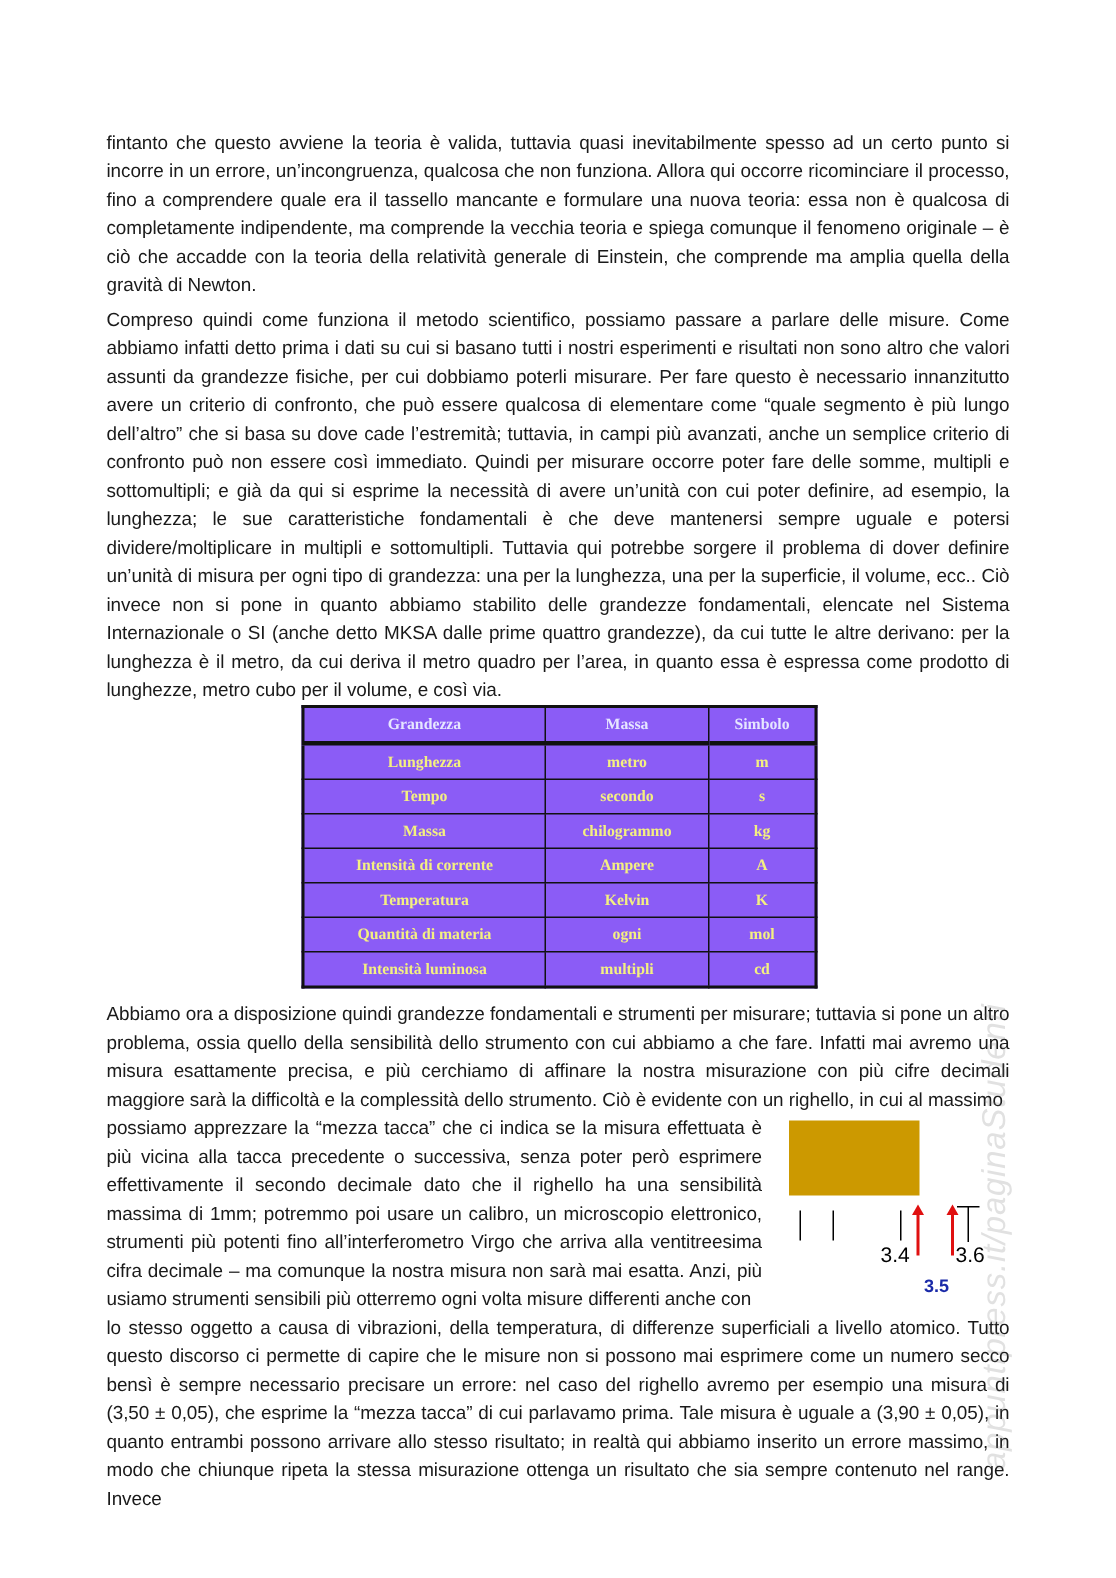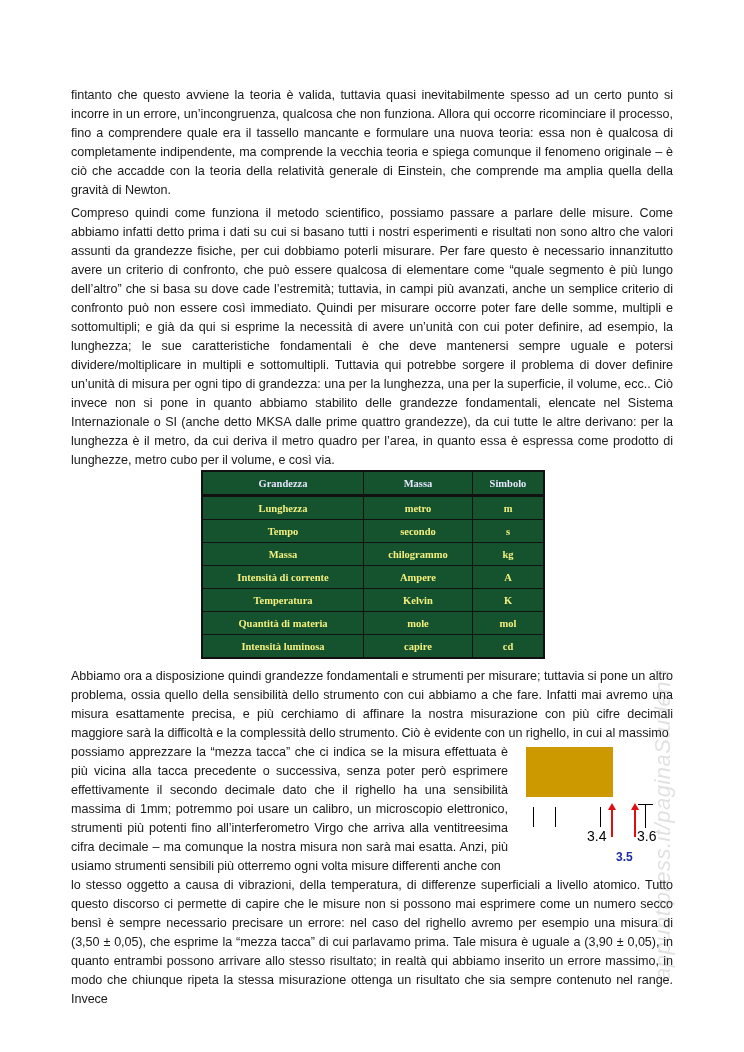--- a/index.html
+++ b/index.html
@@ -36,21 +36,21 @@
       position: absolute;
       left: 201px;
       top: 470px;
       width: 344px;
       height: 186px;
     }
     table.si-table {
       border-collapse: collapse;
       width: 100%;
       height: 100%;
-      background: #14532d;
+      background: #8b5cf6;
       border: 2px solid #111;
       font-family: "Liberation Serif", "DejaVu Serif", serif;
       font-size: 10.5px;
       font-weight: bold;
     }
     table.si-table th,
     table.si-table td {
       border: 1px solid #111;
       text-align: center;
       padding: 0;
@@ -184,26 +184,26 @@
         <td>Ampere</td>
         <td>A</td>
       </tr>
       <tr>
         <td>Temperatura</td>
         <td>Kelvin</td>
         <td>K</td>
       </tr>
       <tr>
         <td>Quantità di materia</td>
-        <td>mole</td>
+        <td>ogni</td>
         <td>mol</td>
       </tr>
       <tr>
         <td>Intensità luminosa</td>
-        <td>capire</td>
+        <td>multipli</td>
         <td>cd</td>
       </tr>
     </tbody>
   </table>
 </div>
 
 <div class="lower">
   <p class="para" id="p3a"><span>Abbiamo ora a disposizione quindi grandezze fondamentali e strumenti per misurare; tuttavia si pone un altro problema, ossia quello della sensibilità dello strumento con cui abbiamo a che fare. Infatti mai avremo una misura esattamente precisa, e più cerchiamo di affinare la nostra misurazione con più cifre decimali maggiore sarà la difficoltà e la complessità dello strumento. Ciò è evidente con un righello, in cui al massimo</span></p>
   <p class="para narrow" style="margin-top:0" id="p3b"><b>possiamo apprezzare la “mezza tacca” che ci indica</b><span> se la misura effettuata è più vicina alla tacca precedente o successiva, senza poter però esprimere effettivamente il secondo decimale dato che il righello ha una sensibilità massima di 1mm; potremmo poi usare un calibro, un microscopio elettronico, strum</span><b>enti più potenti fino all’interferometro Virgo che arriva alla ventitreesima</b><span> cifra decimale – ma comunque la nostra misura non sarà mai esatta. Anzi, più usiamo strumenti sensibili più otterremo ogni volta misure differenti anche con</span></p>
   <p class="para" style="margin-top:0" id="p3c"><span>lo stesso oggetto a causa di vibrazioni, della temperatura, di differenze superficiali a livello atomico. Tutto questo discorso ci permette di capire che le misure non si possono mai esprimere come un numero secco bensì è sempre necessario precisare un errore: nel caso del righello avremo per esempio una misura di (3,50 </span><b>± 0,05), che esprime la “mezza tacca” di cui parlavamo prima. Tale misura è uguale a (3,90 </b><span>± 0,05), in quanto entrambi possono arrivare allo stesso risultato; in realtà qui abbiamo inserito un errore massimo, in modo che chiunque ripeta la stessa misurazione ottenga un risultato che sia sempre contenuto nel range. Invece</span></p>

